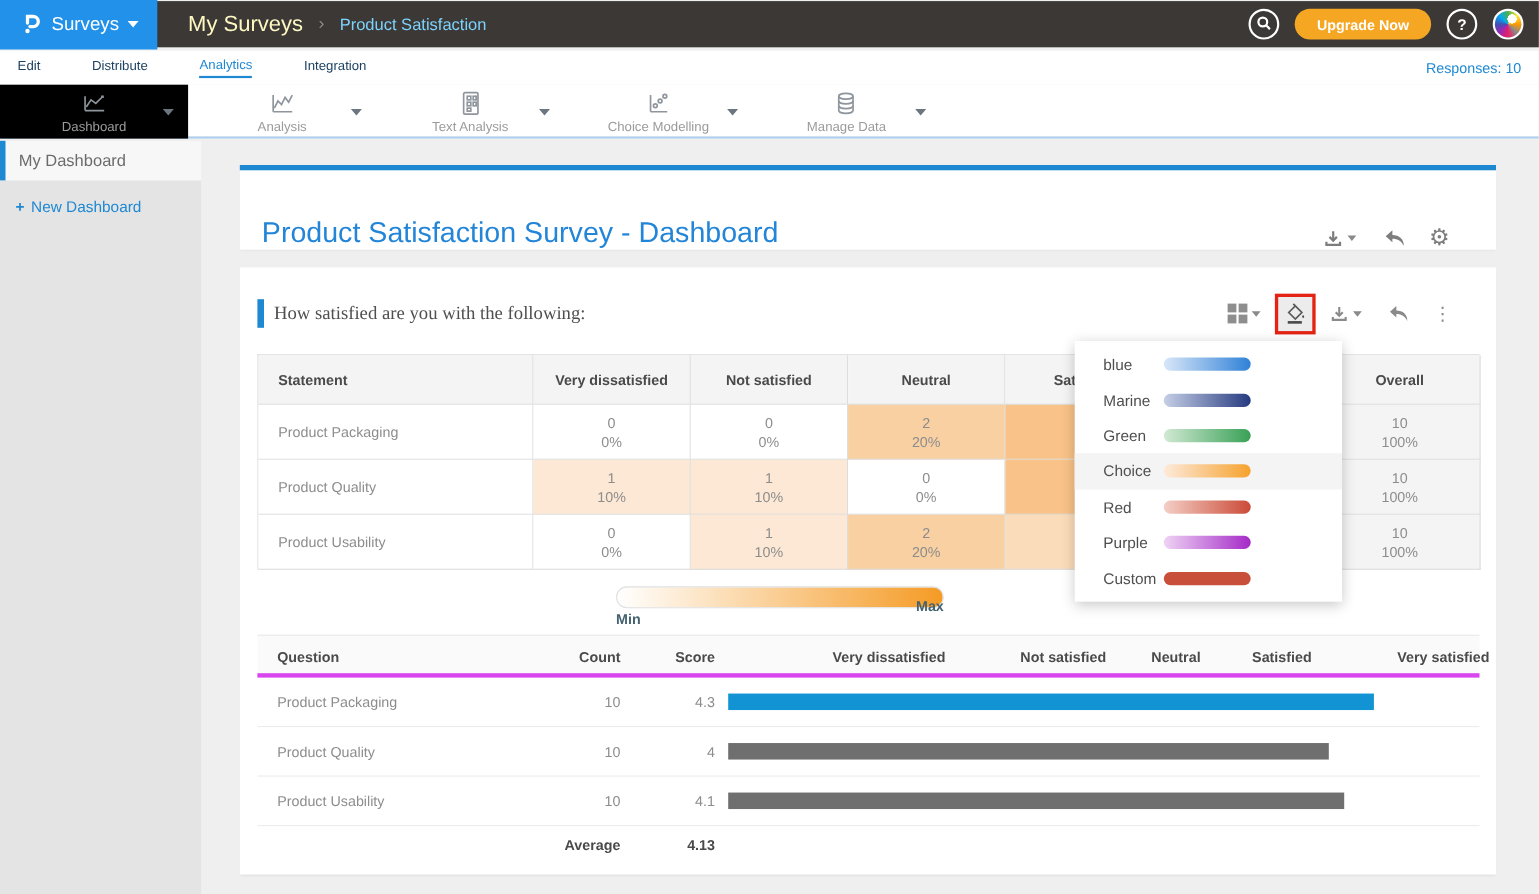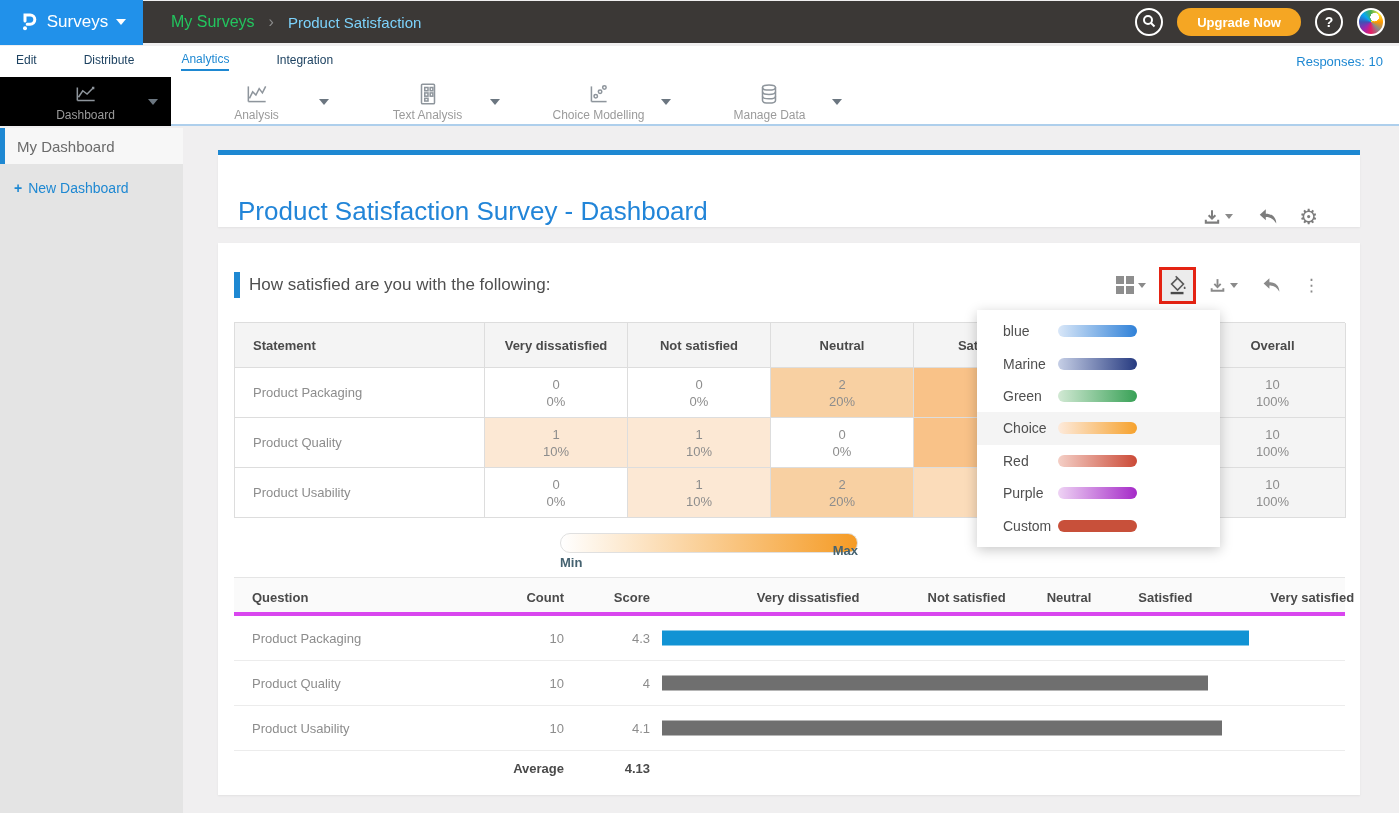--- a/index.html
+++ b/index.html
@@ -5,21 +5,21 @@
   * { margin:0; padding:0; box-sizing:border-box; }
   html,body { width:1399px; height:813px; overflow:hidden; }
   body { font-family:"Liberation Sans", sans-serif; position:relative; background:#f0eff0; }
 
   
   .topbar { position:absolute; left:0; top:1px; width:1399px; height:42px; background:#3b3836; display:flex; align-items:center; }
   .logo-block { width:143px; height:46px; background:#2191ea; display:flex; align-items:center; justify-content:center; gap:8px; cursor:pointer; }
   .logo-block .prod { color:#fff; font-size:17px; }
   .caret { width:0; height:0; border-left:5px solid transparent; border-right:5px solid transparent; border-top:6px solid #fff; display:inline-block; }
   .crumbs { display:flex; align-items:center; gap:14px; margin-left:28px; }
-  .crumb-parent { color:#22c55e; font-size:16px; cursor:pointer; }
+  .crumb-parent { color:#fef9c3; font-size:20px; cursor:pointer; }
   .crumb-sep { color:#8a8a8a; font-size:16px; }
   .crumb-current { color:#7dd3fc; font-size:15px; }
   .top-right { margin-left:auto; display:flex; align-items:center; gap:14px; padding-right:14px; }
   .circle-btn { width:28px; height:28px; border:2px solid #fff; border-radius:50%; display:flex; align-items:center; justify-content:center; color:#fff; font-size:14px; font-weight:bold; cursor:pointer; }
   .upgrade-btn { background:#f5a623; color:#fff; font-weight:bold; font-size:13px; border:none; border-radius:15px; height:28px; padding:0 20px; cursor:pointer; }
   .avatar { width:28px; height:28px; border-radius:50%; border:2px solid #fff; background:
       radial-gradient(circle at 65% 30%, #ffffff 0 18%, transparent 19%),
       conic-gradient(from 180deg, #e91e63, #9c27b0, #3f51b5, #03a9f4, #4caf50, #ffe93b, #ff9800, #8a8a8a, #e91e63);
     cursor:pointer; }
 
@@ -51,21 +51,21 @@
   .page-title { color:#2285d8; font-size:26px; margin-left:20px; }
   .title-icons { margin-left:auto; display:flex; align-items:center; gap:10px; padding-right:42px; }
   .icon-btn { display:flex; align-items:center; gap:4px; cursor:pointer; color:#7d7d7d; }
   .small-caret { border-left:4px solid transparent; border-right:4px solid transparent; border-top:5px solid #8a8a8a; display:inline-block; }
   .gear-glyph { font-size:21px; color:#7d7d7d; line-height:1; }
 
   
   .widget { position:absolute; left:35px; top:115px; width:1142px; height:552px; background:#fff; box-shadow:0 1px 2px rgba(0,0,0,.06); }
   .widget-head { position:absolute; left:0; top:20px; width:100%; height:44px; display:flex; align-items:center; }
   .qbar { width:6px; height:26px; background:#1e88d2; margin-left:16px; }
-  .qtitle { font-size:17px; color:#4f4f4f; margin-left:9px; }
+  .qtitle { font-size:17px; color:#4f4f4f; margin-left:9px;font-family:Liberation Serif, serif; }
   .whead-icons { margin-left:auto; display:flex; align-items:center; gap:13px; padding-right:40px; }
   .grid-icon { display:grid; grid-template-columns:8px 8px; grid-template-rows:8px 8px; gap:2px; }
   .grid-icon span { background:#8e8e8e; }
   .paint-btn { width:37px; height:37px; background:#ececec; border:3px solid #e42313; display:flex; align-items:center; justify-content:center; cursor:pointer; }
   .kebab { font-size:17px; color:#8a8a8a; letter-spacing:0; cursor:pointer; }
 
   
   .mtable { position:absolute; left:16px; top:79px; width:1111px; display:grid;
             grid-template-columns:250px 143px 143px 143px 143px 143px 146px;
             border-top:1px solid #ddd; border-left:1px solid #ddd; }

